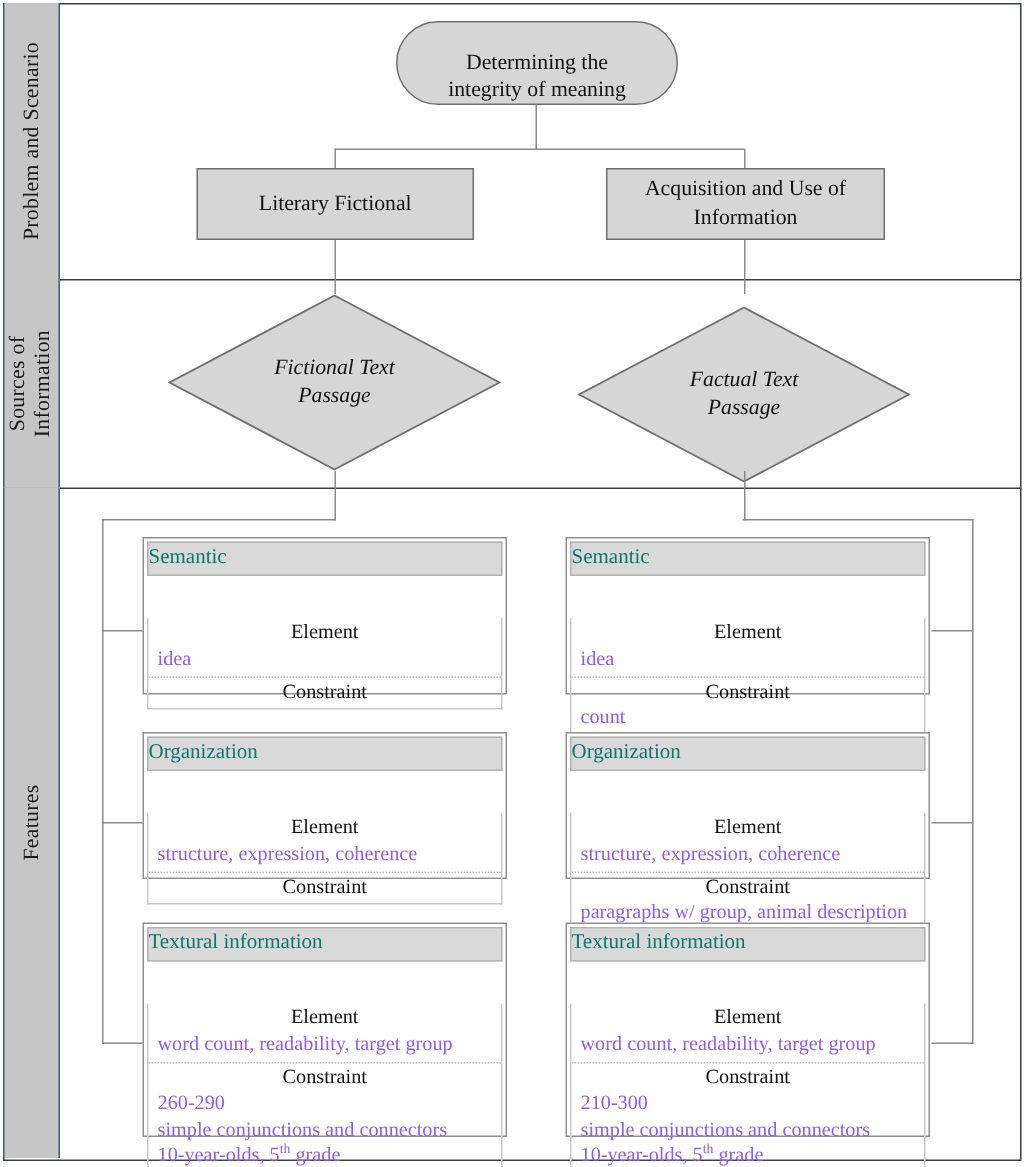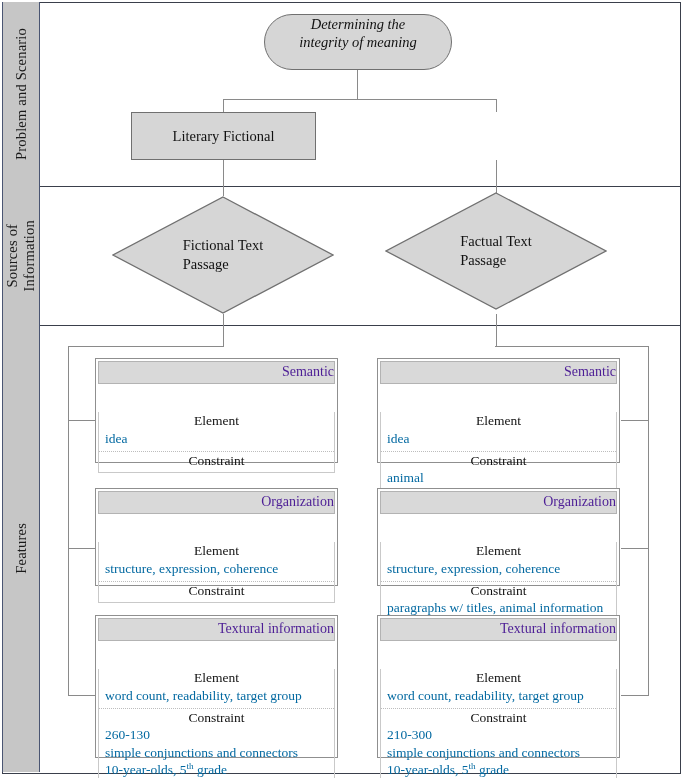--- a/index.html
+++ b/index.html
@@ -63,27 +63,26 @@
   }
 
   
   .stadium {
     position: absolute;
     background: #d6d6d6;
     border: 1.3px solid #707070;
     border-radius: 34px;
     box-sizing: border-box;
     display: flex;
-    align-items: flex-start;
+    align-items: flex-end;
     justify-content: center;
     text-align: center;
     font-size: 14.5px;
     color: #111;
     line-height: 1.25;
-    font-style: italic;
   }
 
   
   .rect-node {
     position: absolute;
     background: #d6d6d6;
     border: 1.3px solid #707070;
     box-sizing: border-box;
     display: flex;
     align-items: center;
@@ -106,23 +105,25 @@
   }
   .diamond-label {
     position: absolute;
     left: 0;
     top: 0;
     width: 100%;
     height: 100%;
     display: flex;
     align-items: center;
     justify-content: center;
+    text-align: center;
     font-size: 14.5px;
     color: #111;
     line-height: 1.3;
+    font-style: italic;
   }
 
   
   .conn {
     position: absolute;
     background: #8a8a8a;
   }
   .conn.v { width: 1.2px; }
   .conn.h { height: 1.2px; }
 
@@ -131,23 +132,23 @@
     position: absolute;
     border: 1.4px solid #8f8f8f;
     background: #ffffff;
     box-sizing: border-box;
     padding: 2px;
   }
   .card-header {
     background: #d9d9d9;
     border: 1px solid #b3b3b3;
     box-sizing: border-box;
-    text-align: right;
+    text-align: left;
     font-size: 14px;
-    color: #4c1d95;
+    color: #0f766e;
     padding: 2px 0 3px;
     line-height: 1.15;
   }
   .card-body {
     border: 1px solid #c9c9c9;
     border-top: none;
     box-sizing: border-box;
     margin-top: 3px;
   }
   .card-body .sect {
@@ -159,21 +160,21 @@
   }
   .sect-title {
     text-align: center;
     font-size: 13.5px;
     color: #111;
     line-height: 1.25;
   }
   .sect-value {
     text-align: left;
     font-size: 13.5px;
-    color: #0369a1;
+    color: #8b5cf6;
     line-height: 1.3;
   }
   .sect-value .line { display: block; }
   sup { font-size: 0.68em; vertical-align: super; line-height: 0; }
 </style>
 </head>
 <body>
 
 <div id="figure">
 
@@ -197,36 +198,40 @@
 integrity of meaning</span>
   </div>
 
   <div class="conn v" style="left:357px;top:70px;height:30px"></div>
   <div class="conn h" style="left:223px;top:99px;width:273px"></div>
   <div class="conn v" style="left:223px;top:99px;height:13px"></div>
   <div class="conn v" style="left:496px;top:99px;height:13px"></div>
 
   <div class="rect-node" style="left:131px;top:112px;width:185px;height:48px">
     <span style="white-space:pre-line">Literary Fictional</span>
+  </div>
+  <div class="rect-node" style="left:404px;top:112px;width:186px;height:48px">
+    <span style="white-space:pre-line">Acquisition and Use of
+Information</span>
   </div>
 
   <div class="conn v" style="left:223px;top:160px;height:36px"></div>
   <div class="conn v" style="left:496px;top:160px;height:36px"></div>
 
   <div class="diamond-wrap" style="left:112px;top:196px;width:222px;height:118px">
     <svg width="222" height="118" viewBox="0 0 222 118">
       <polygon points="111,1 221,59 111,117 1,59" fill="#d6d6d6" stroke="#707070" stroke-width="1.3"></polygon>
     </svg>
     <span class="diamond-label">
       <span style="white-space:pre-line">Fictional Text
 Passage</span>
     </span>
   </div>
 
-  <div class="diamond-wrap" style="left:385px;top:192px;width:222px;height:118px">
+  <div class="diamond-wrap" style="left:385px;top:204px;width:222px;height:118px">
     <svg width="222" height="118" viewBox="0 0 222 118">
       <polygon points="111,1 221,59 111,117 1,59" fill="#d6d6d6" stroke="#707070" stroke-width="1.3"></polygon>
     </svg>
     <span class="diamond-label">
       <span style="white-space:pre-line">Factual Text
 Passage</span>
     </span>
   </div>
 
   <div class="conn v" style="left:223px;top:314px;height:33px"></div>
@@ -278,59 +283,59 @@
     <div class="card-body">
       <div class="sect top">
         <div class="sect-title">Element</div>
         <div class="sect-value">
           <span class="line">word count, readability, target group</span>
         </div>
       </div>
       <div class="sect">
         <div class="sect-title">Constraint</div>
         <div class="sect-value">
-          <span class="line">260-130</span>
+          <span class="line">260-290</span>
           <span class="line">simple conjunctions and connectors</span>
           <span class="line">10-year-olds, 5<sup>th</sup> grade</span>
         </div>
       </div>
     </div>
   </div>
 
   <div class="card" style="left:377px;top:358px;width:243px;height:105px">
     <div class="card-header">Semantic</div>
     <div class="card-body">
       <div class="sect top">
         <div class="sect-title">Element</div>
         <div class="sect-value">
           <span class="line">idea</span>
         </div>
       </div>
       <div class="sect">
         <div class="sect-title">Constraint</div>
         <div class="sect-value">
-          <span class="line">animal</span>
+          <span class="line">count</span>
         </div>
       </div>
     </div>
   </div>
 
   <div class="card" style="left:377px;top:488px;width:243px;height:98px">
     <div class="card-header">Organization</div>
     <div class="card-body">
       <div class="sect top">
         <div class="sect-title">Element</div>
         <div class="sect-value">
           <span class="line">structure, expression, coherence</span>
         </div>
       </div>
       <div class="sect">
         <div class="sect-title">Constraint</div>
         <div class="sect-value">
-          <span class="line">paragraphs w/ titles, animal information</span>
+          <span class="line">paragraphs w/ group, animal description</span>
         </div>
       </div>
     </div>
   </div>
 
   <div class="card" style="left:377px;top:615px;width:243px;height:143px">
     <div class="card-header">Textural information</div>
     <div class="card-body">
       <div class="sect top">
         <div class="sect-title">Element</div>

